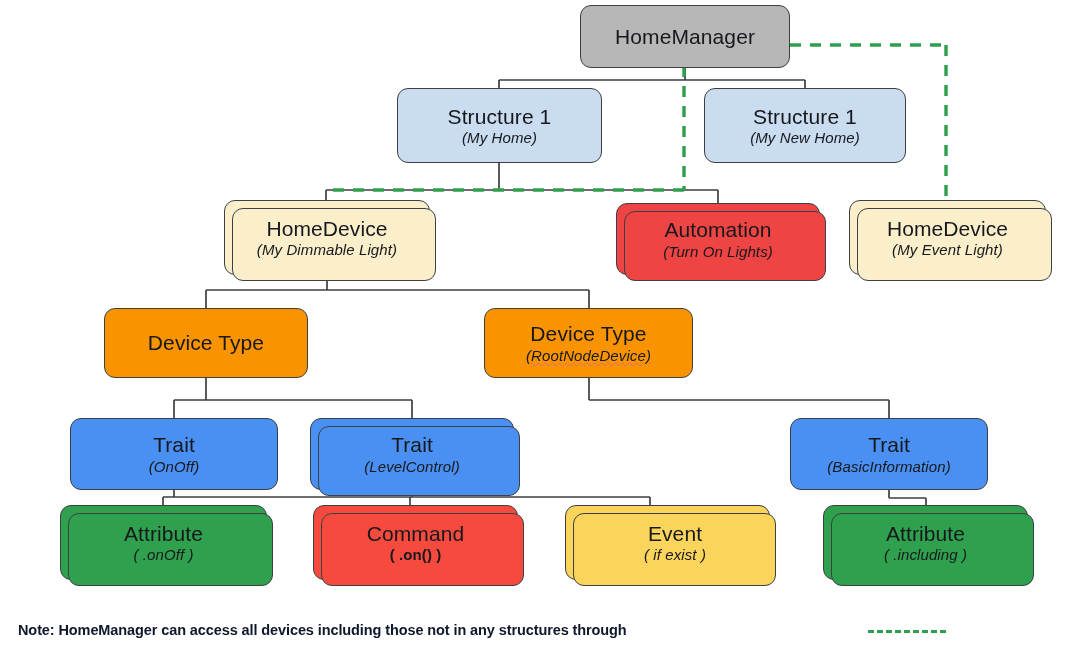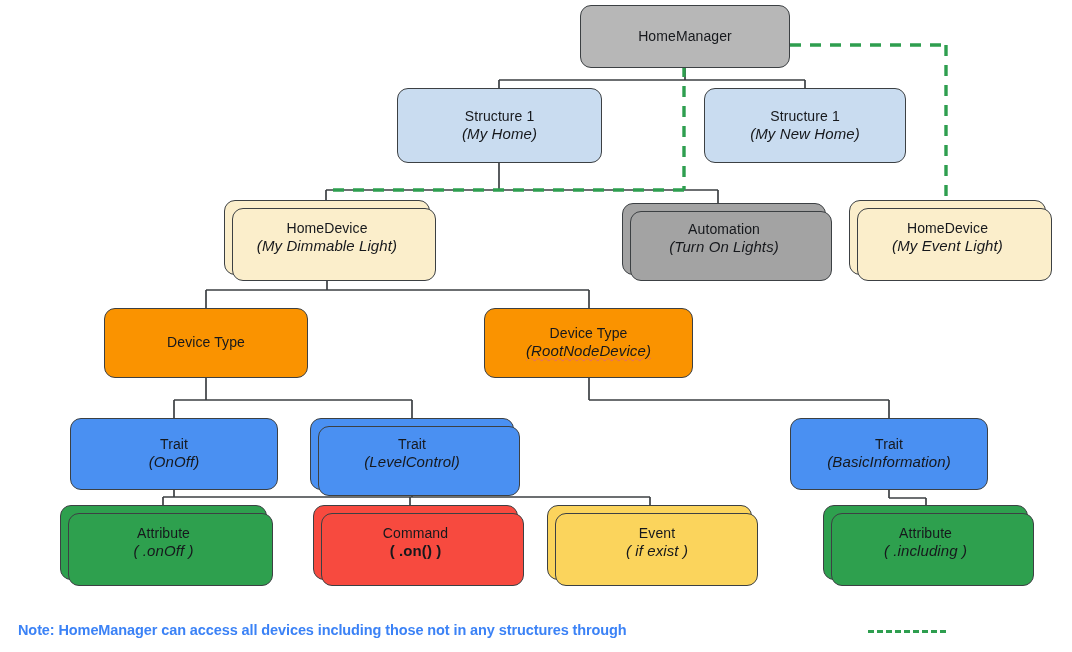--- a/index.html
+++ b/index.html
@@ -28,21 +28,21 @@
     display: flex;
     flex-direction: column;
     align-items: center;
     justify-content: center;
     text-align: center;
     color: #16181c;
     line-height: 1.22;
     z-index: 5;
   }
   .node .l1 {
-    font-size: 14px;
+    font-size: 21px;
     font-weight: 400;
     letter-spacing: .1px;
     white-space: nowrap;
   }
   .node .l2 {
     font-size: 15px;
     font-weight: 400;
     font-style: italic;
     letter-spacing: .1px;
     white-space: nowrap;
@@ -50,21 +50,21 @@
   }
   .node .l2.plain { font-style: normal; font-weight: bold; }
   .stack1::before { content: ""; position:absolute; border:1.6px solid #3c4043; border-radius:11px; background: inherit; z-index:-1; left:7px; top:7px; right:-7px; bottom:-7px; }
 
   #note {
     position: absolute;
     left: 18px;
     top: 622px;
     font-size: 14.5px;
     font-weight: 700;
-    color: #3b82f6;
+    color: #0f172a;
     font-family: "Liberation Sans", sans-serif;
     letter-spacing: -0.1px;
     white-space: nowrap;
   }
   #note-dash {
     position: absolute;
     left: 868px;
     top: 630px;
     width: 78px;
     height: 0;
@@ -114,21 +114,21 @@
         <div class="l2">(My Home)</div>
       </div>
       <div class="node" style="left: 704px; top: 88px; width: 202px; height: 75px; background: rgb(201, 220, 240);">
         <div class="l1">Structure 1</div>
         <div class="l2">(My New Home)</div>
       </div>
       <div class="node stack1" style="left: 224px; top: 200px; width: 206px; height: 75px; background: rgb(251, 238, 203);">
         <div class="l1">HomeDevice</div>
         <div class="l2">(My Dimmable Light)</div>
       </div>
-      <div class="node stack1" style="left: 616px; top: 203px; width: 204px; height: 72px; background: #a3a3a3; margin-left: 6px;">
+      <div class="node stack1" style="left: 616px; top: 203px; width: 204px; height: 72px; background: #ef4444;">
         <div class="l1">Automation</div>
         <div class="l2">(Turn On Lights)</div>
       </div>
       <div class="node stack1" style="left: 849px; top: 200px; width: 197px; height: 75px; background: rgb(251, 238, 203);">
         <div class="l1">HomeDevice</div>
         <div class="l2">(My Event Light)</div>
       </div>
       <div class="node" style="left: 104px; top: 308px; width: 204px; height: 70px; background: rgb(250, 147, 0);">
         <div class="l1">Device Type</div>
       </div>
@@ -149,21 +149,21 @@
         <div class="l2">(BasicInformation)</div>
       </div>
       <div class="node stack1" style="left: 60px; top: 505px; width: 207px; height: 75px; background: rgb(46, 160, 78);">
         <div class="l1">Attribute</div>
         <div class="l2">( .onOff )</div>
       </div>
       <div class="node stack1" style="left: 313px; top: 505px; width: 205px; height: 75px; background: rgb(247, 74, 63);">
         <div class="l1">Command</div>
         <div class="l2 plain">( .on() )</div>
       </div>
-      <div class="node stack1" style="left: 547px; top: 505px; width: 205px; height: 75px; background: rgb(251, 212, 92); padding-left: 15px;">
+      <div class="node stack1" style="left: 565px; top: 505px; width: 205px; height: 75px; background: rgb(251, 212, 92); padding-left: 15px;">
         <div class="l1">Event</div>
         <div class="l2">( if exist )</div>
       </div>
       <div class="node stack1" style="left: 823px; top: 505px; width: 205px; height: 75px; background: rgb(46, 160, 78);">
         <div class="l1">Attribute</div>
         <div class="l2">( .including )</div>
       </div>
     </div>
 
   <div id="note">Note: HomeManager can access all devices including those not in any structures through</div>

